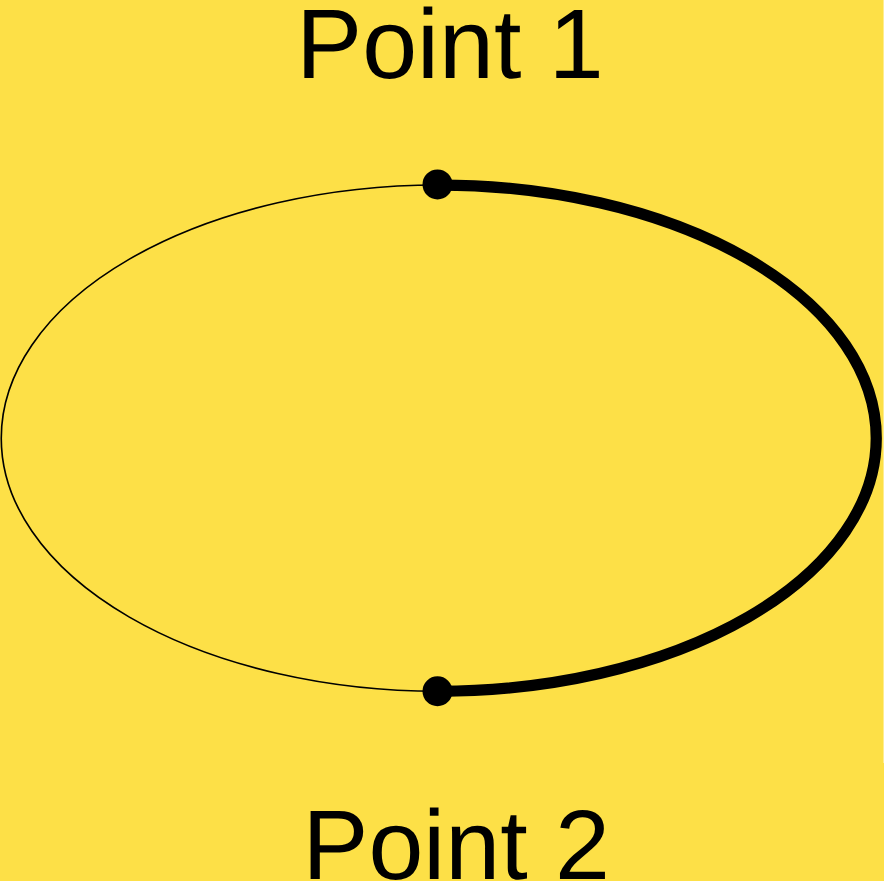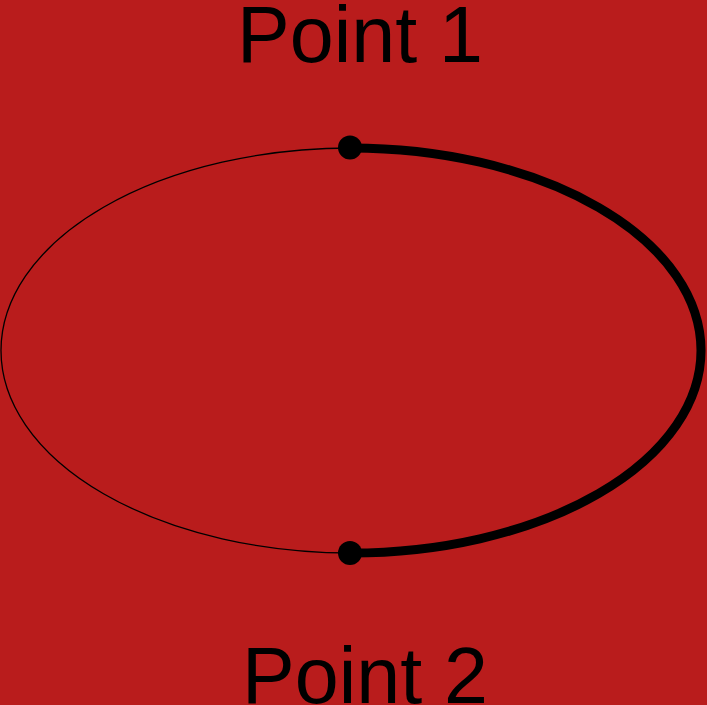--- a/index.html
+++ b/index.html
@@ -7,21 +7,21 @@
     padding: 0;
     width: 707px;
     height: 705px;
     background: #ffffff;
     overflow: hidden;
   }
   .stage {
     position: relative;
     width: 707px;
     height: 705px;
-    background: #b91c1c;
+    background: #fde047;
   }
   svg { display: block; }
   .arc-thin {
     fill: none;
     stroke-width: 1.3;
   }
   .arc-thick {
     fill: none;
     stroke-width: 9;
     stroke-linecap: butt;

